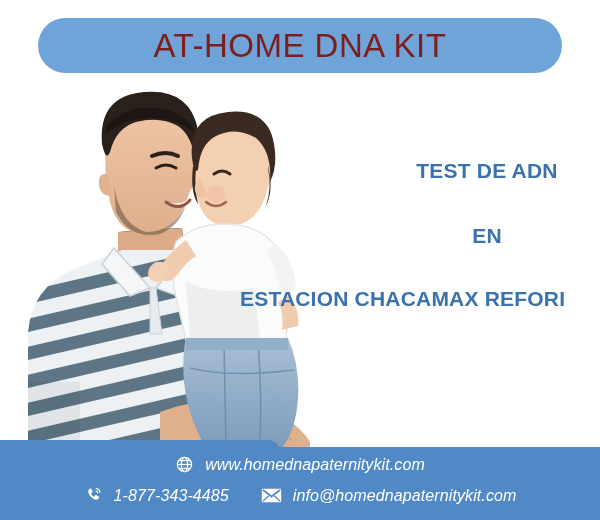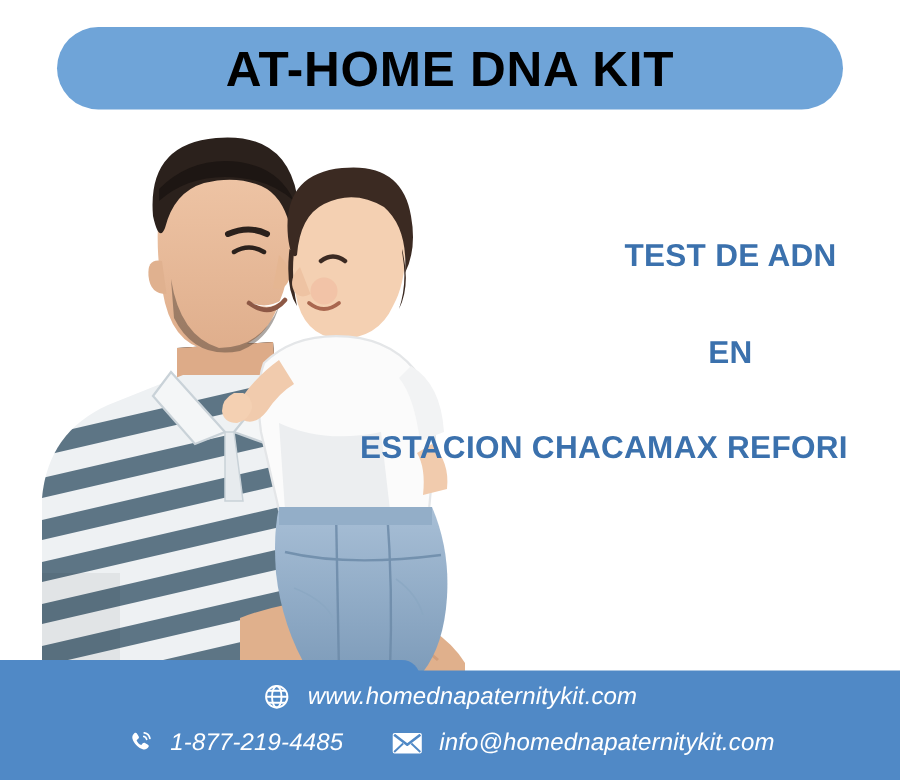--- a/index.html
+++ b/index.html
@@ -29,23 +29,23 @@
     top: 18px;
     width: 524px;
     height: 55px;
     background: #6fa4d8;
     border-radius: 28px;
     display: flex;
     align-items: center;
     justify-content: center;
   }
   .title-text {
-    color: #000000;
+    color: #7f1d1d;
     font-size: 33px;
-    font-weight: bold;
+    font-weight: normal;
     letter-spacing: 0.5px;
     line-height: 1;
     white-space: nowrap;
   }
 
   
   .photo {
     position: absolute;
     left: 10px;
     top: 82px;
@@ -283,21 +283,21 @@
 
   <div class="footer-row row-contact">
     <div class="contact-item">
       <span class="ico">
         <svg width="19" height="19" viewBox="0 0 24 24" aria-hidden="true">
           <path d="M7.2 3.4c.7-.5 1.6-.3 2 .4l1.5 2.5c.4.6.2 1.4-.4 1.9l-1 .8c-.3.2-.4.6-.2 1 .6 1.2 1.9 2.6 3.2 3.3.4.2.8.1 1-.2l.8-1c.5-.6 1.3-.8 1.9-.4l2.5 1.5c.7.4.9 1.3.4 2-1 1.5-2.6 2.4-4.3 2-4-.9-8.3-5.2-9.2-9.2-.4-1.7.4-3.3 1.8-4.6z" fill="#ffffff"></path>
           <path d="M15.4 3.2c2.4.4 4.3 2.3 4.7 4.7" stroke="#ffffff" stroke-width="1.5" fill="none" stroke-linecap="round"></path>
           <path d="M15 6.3c1.2.3 2.1 1.2 2.4 2.4" stroke="#ffffff" stroke-width="1.5" fill="none" stroke-linecap="round"></path>
         </svg>
       </span>
-      <span class="contact-text">1-877-219-4485</span>
+      <span class="contact-text">1-877-343-4485</span>
     </div>
 
     <div class="contact-item">
       <span class="ico">
         <svg width="21" height="19" viewBox="0 0 26 20" aria-hidden="true">
           <rect x="1" y="1.5" width="24" height="17" rx="1.5" fill="#ffffff"></rect>
           <path d="M2.2 3 L13 11.2 L23.8 3" fill="none" stroke="#5089c6" stroke-width="2.2" stroke-linejoin="round"></path>
           <path d="M2.2 17.2 L9.6 10.2 M23.8 17.2 L16.4 10.2" fill="none" stroke="#5089c6" stroke-width="1.6"></path>
         </svg>
       </span>

